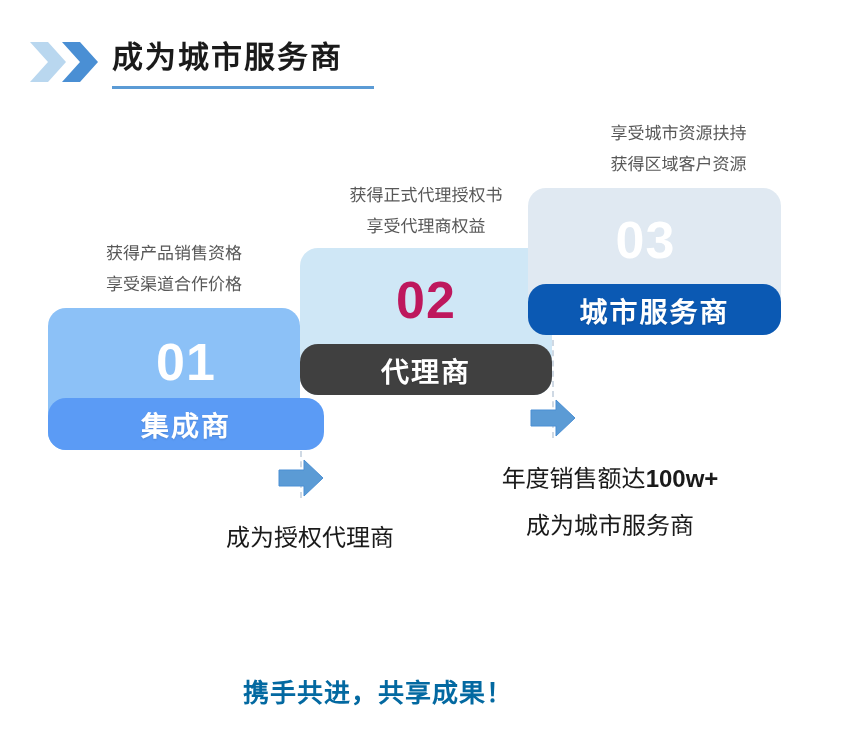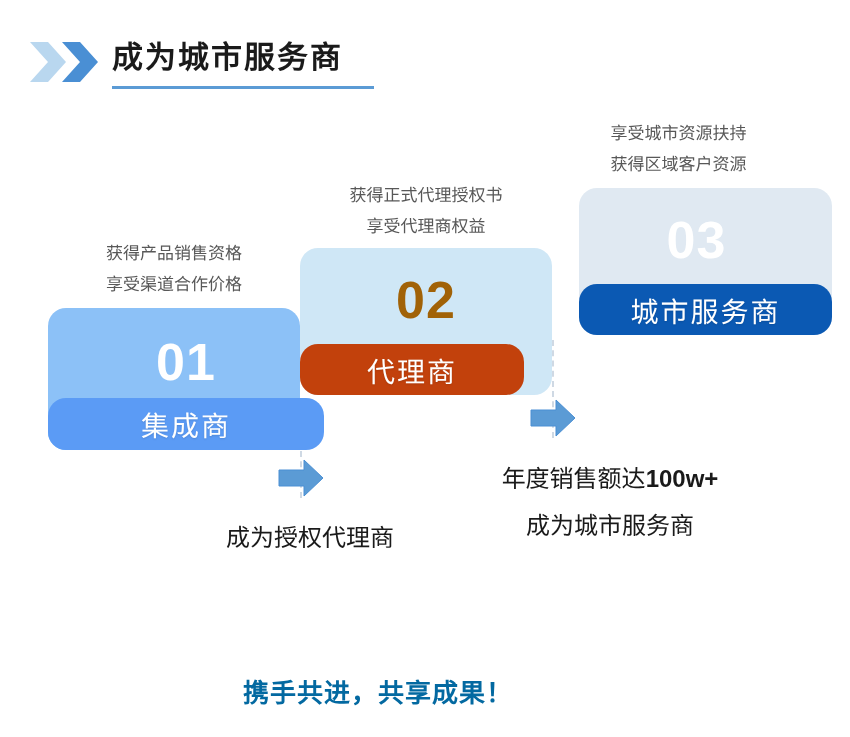--- a/index.html
+++ b/index.html
@@ -86,43 +86,43 @@
     color: #ffffff;
     font-weight: bold;
     font-size: 50px;
     line-height: 1;
     letter-spacing: 1px;
   }
   .card-bar {
     position: absolute;
     border-radius: 18px;
     color: #ffffff;
-    font-weight: normal;
+    font-weight: bold;
     font-size: 28px;
     letter-spacing: 2px;
     display: flex;
     align-items: center;
     justify-content: center;
     text-shadow: 0 1px 2px rgba(0,0,0,0.13);
   }
 
   
   #card-1 { left: 48px; top: 308px; width: 252px; height: 142px; padding-left: 8px; }
   #card-1 .card-body { width: 252px; height: 142px; background: #8cc1f7; }
   #card-1 .card-number { top: 28px; font-size: 52px; }
   #card-1 .card-bar { left: 0; top: 90px; width: 276px; height: 52px; background: #5b9bf5; }
 
   
   #card-2 { left: 300px; top: 248px; width: 252px; height: 147px; }
   #card-2 .card-body { width: 252px; height: 147px; background: #cfe7f6; }
-  #card-2 .card-number { top: 26px; font-size: 52px; color: #a16207; }
-  #card-2 .card-bar { left: 0; top: 96px; width: 224px; height: 51px; background: #c2410c; }
-
-  
-  #card-3 { left: 579px; top: 188px; width: 235px; height: 147px; }
+  #card-2 .card-number { top: 26px; font-size: 52px; color: #be185d; }
+  #card-2 .card-bar { left: 0; top: 96px; width: 252px; height: 51px; background: #404040; }
+
+  
+  #card-3 { left: 528px; top: 188px; width: 235px; height: 147px; }
   #card-3 .card-body { width: 253px; height: 147px; background: #e0e9f2; }
   #card-3 .card-number { top: 26px; font-size: 52px; color: #ffffff; }
   #card-3 .card-bar { left: 0; top: 96px; width: 253px; height: 51px; background: #0b59b3; }
 
   
   .desc {
     position: absolute;
     text-align: center;
     color: #585858;
     font-size: 17px;

